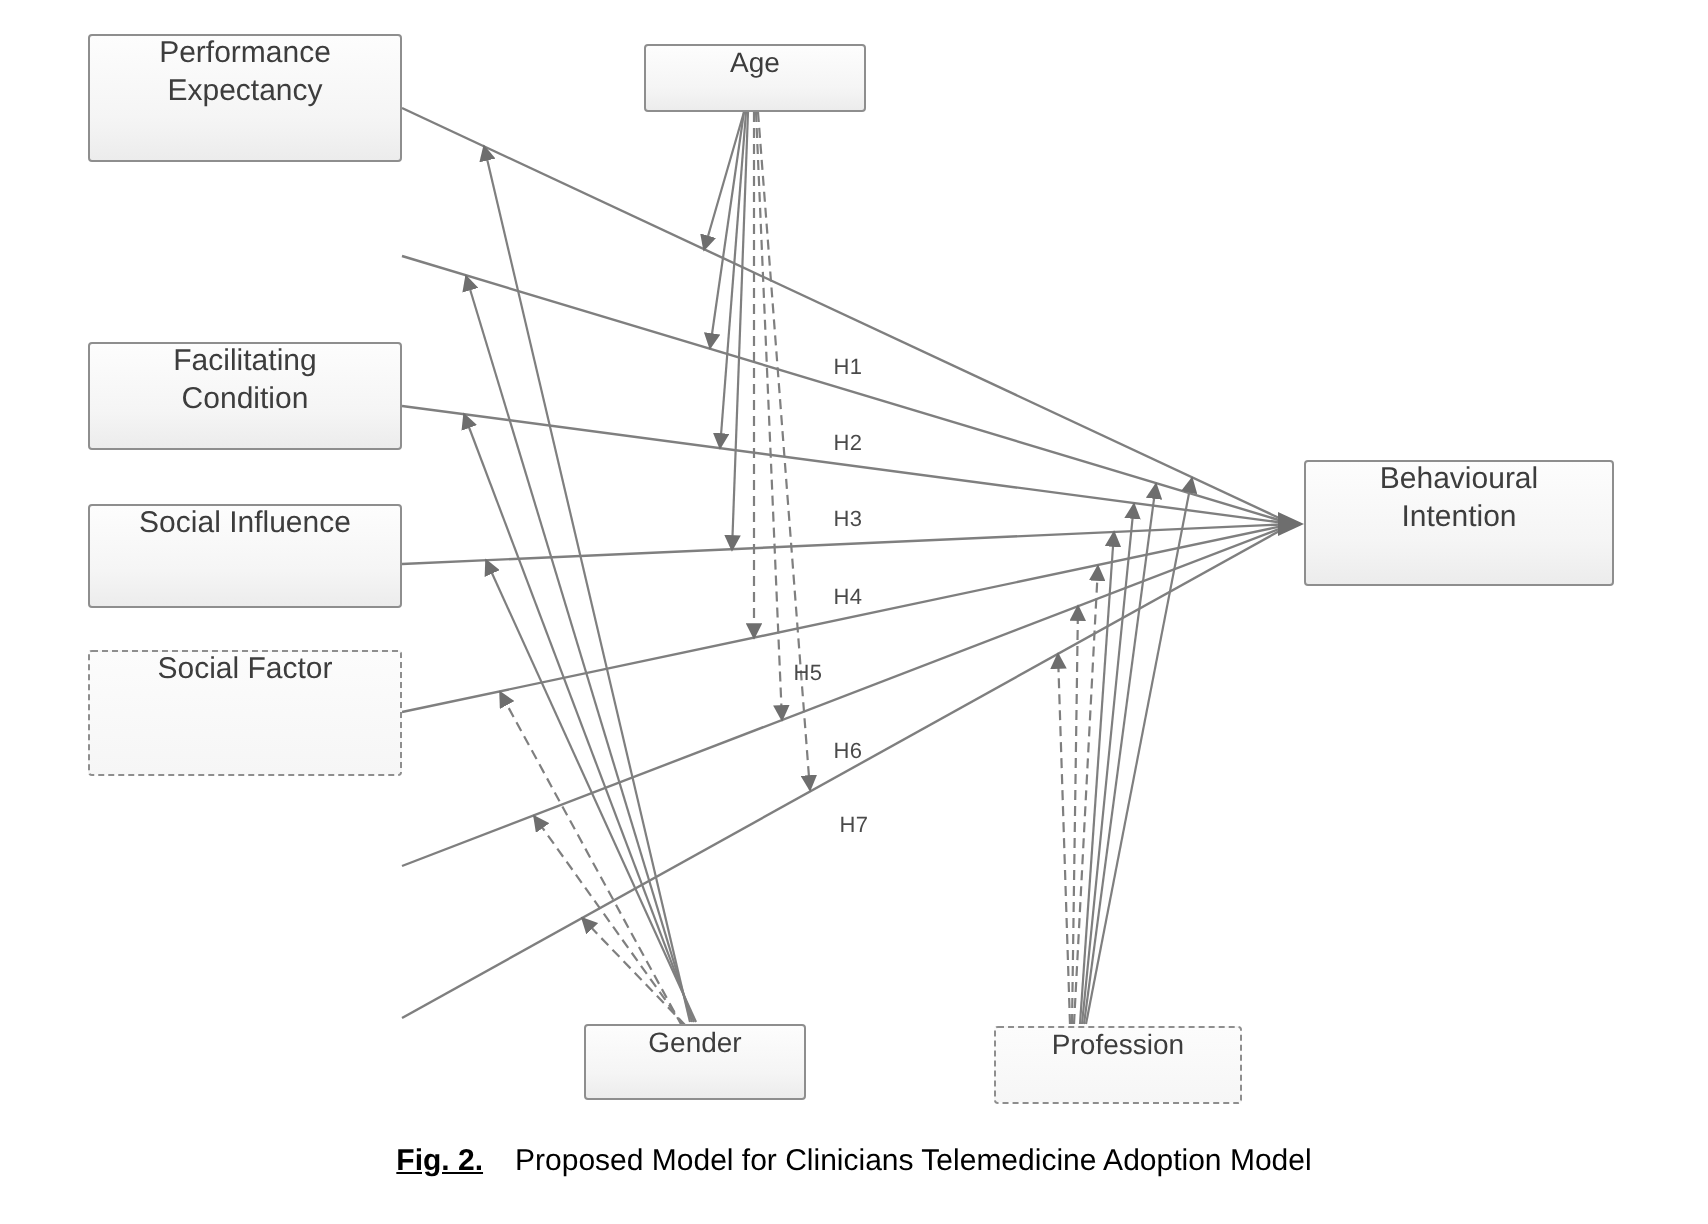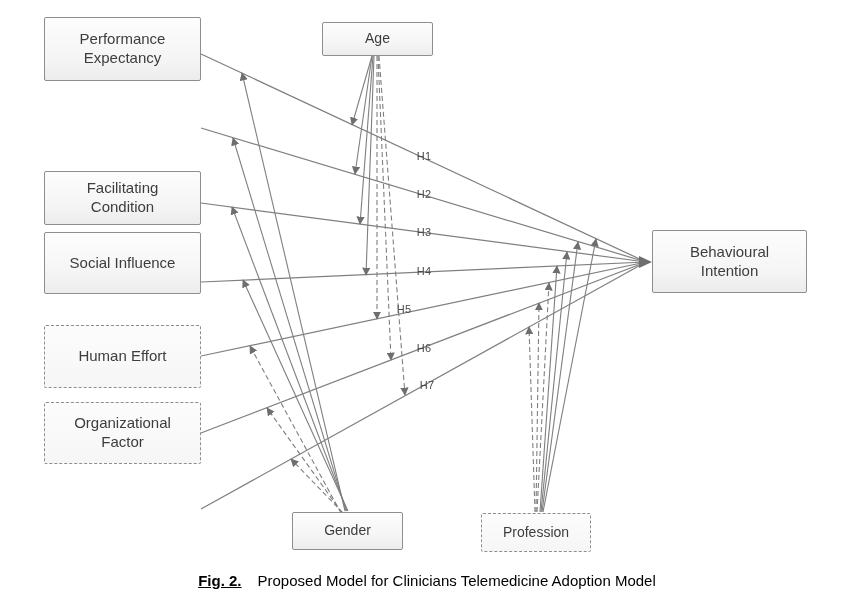--- a/index.html
+++ b/index.html
@@ -2,32 +2,32 @@
 <html><head>
 <meta charset="utf-8">
 <style>
   html,body{margin:0;padding:0;background:#ffffff;}
   .stage{
     position:relative;width:854px;height:612px;background:#ffffff;
     font-family:"Liberation Sans",sans-serif;overflow:hidden;
   }
   svg.wires{position:absolute;left:0;top:0;width:854px;height:612px;}
   .node{
-    position:absolute;display:flex;align-items:center;justify-content:center;
+    position:absolute;display:flex;align-items:flex-start;justify-content:center;
     text-align:center;color:#3d3d3d;box-sizing:border-box;
     background:linear-gradient(180deg,#fdfdfd 0%,#f5f5f5 65%,#ececec 100%);
     border:1px solid #8e8e8e;border-radius:2px;
     font-size:15px;line-height:1.25;
   }
   .node.dashed{border-style:dashed;background:linear-gradient(180deg,#fcfcfc 0%,#f6f6f6 100%);}
   .node.sm{font-size:14px;}
   .node .lbl{padding:0 18px;}
   .hyp{
     position:absolute;transform:translate(-50%,-50%);
-    font-size:11px;color:#4a4a4a;letter-spacing:0.2px;
+    font-size:11px;color:#4a4a4a;letter-spacing:0.2px;margin-top:28px;
   }
   .caption{
     position:absolute;left:0;right:0;top:572px;text-align:center;
     font-size:15px;color:#000000;
   }
   .caption .cap-label{font-weight:bold;text-decoration:underline;}
   .caption .cap-text{margin-left:16px;}
 </style>
 </head>
 <body>
@@ -82,37 +82,34 @@
       <line x1="535" y1="512" x2="529" y2="327" stroke-dasharray="5 3" marker-end="url(#arr)"></line>
     </g>
   </svg>
 
   <div class="node" style="left:44px;top:17px;width:157px;height:64px">
     <span class="lbl">Performance Expectancy</span>
   </div>
   <div class="node" style="left:44px;top:171px;width:157px;height:54px">
     <span class="lbl">Facilitating Condition</span>
   </div>
-  <div class="node" style="left:44px;top:232px;width:157px;height:62px">
+  <div class="node" style="left:44px;top:252px;width:157px;height:52px">
     <span class="lbl">Social Influence</span>
   </div>
   <div class="node dashed" style="left:44px;top:325px;width:157px;height:63px">
-    <span class="lbl">Human Effort</span>
-  </div>
-  <div class="node dashed" style="left:44px;top:402px;width:157px;height:62px">
-    <span class="lbl">Organizational Factor</span>
+    <span class="lbl">Social Factor</span>
   </div>
 
   <div class="node sm" style="left:292px;top:512px;width:111px;height:38px">
     <span class="lbl">Gender</span>
   </div>
   <div class="node sm" style="left:322px;top:22px;width:111px;height:34px">
     <span class="lbl">Age</span>
   </div>
-  <div class="node sm dashed" style="left:481px;top:513px;width:110px;height:39px">
+  <div class="node sm dashed" style="left:497px;top:513px;width:124px;height:39px">
     <span class="lbl">Profession</span>
   </div>
 
   <div class="node" style="left:652px;top:230px;width:155px;height:63px">
     <span class="lbl">Behavioural Intention</span>
   </div>
 
   <div class="hyp" style="left:424px;top:156px">H1</div>
   <div class="hyp" style="left:424px;top:194px">H2</div>
   <div class="hyp" style="left:424px;top:232px">H3</div>

